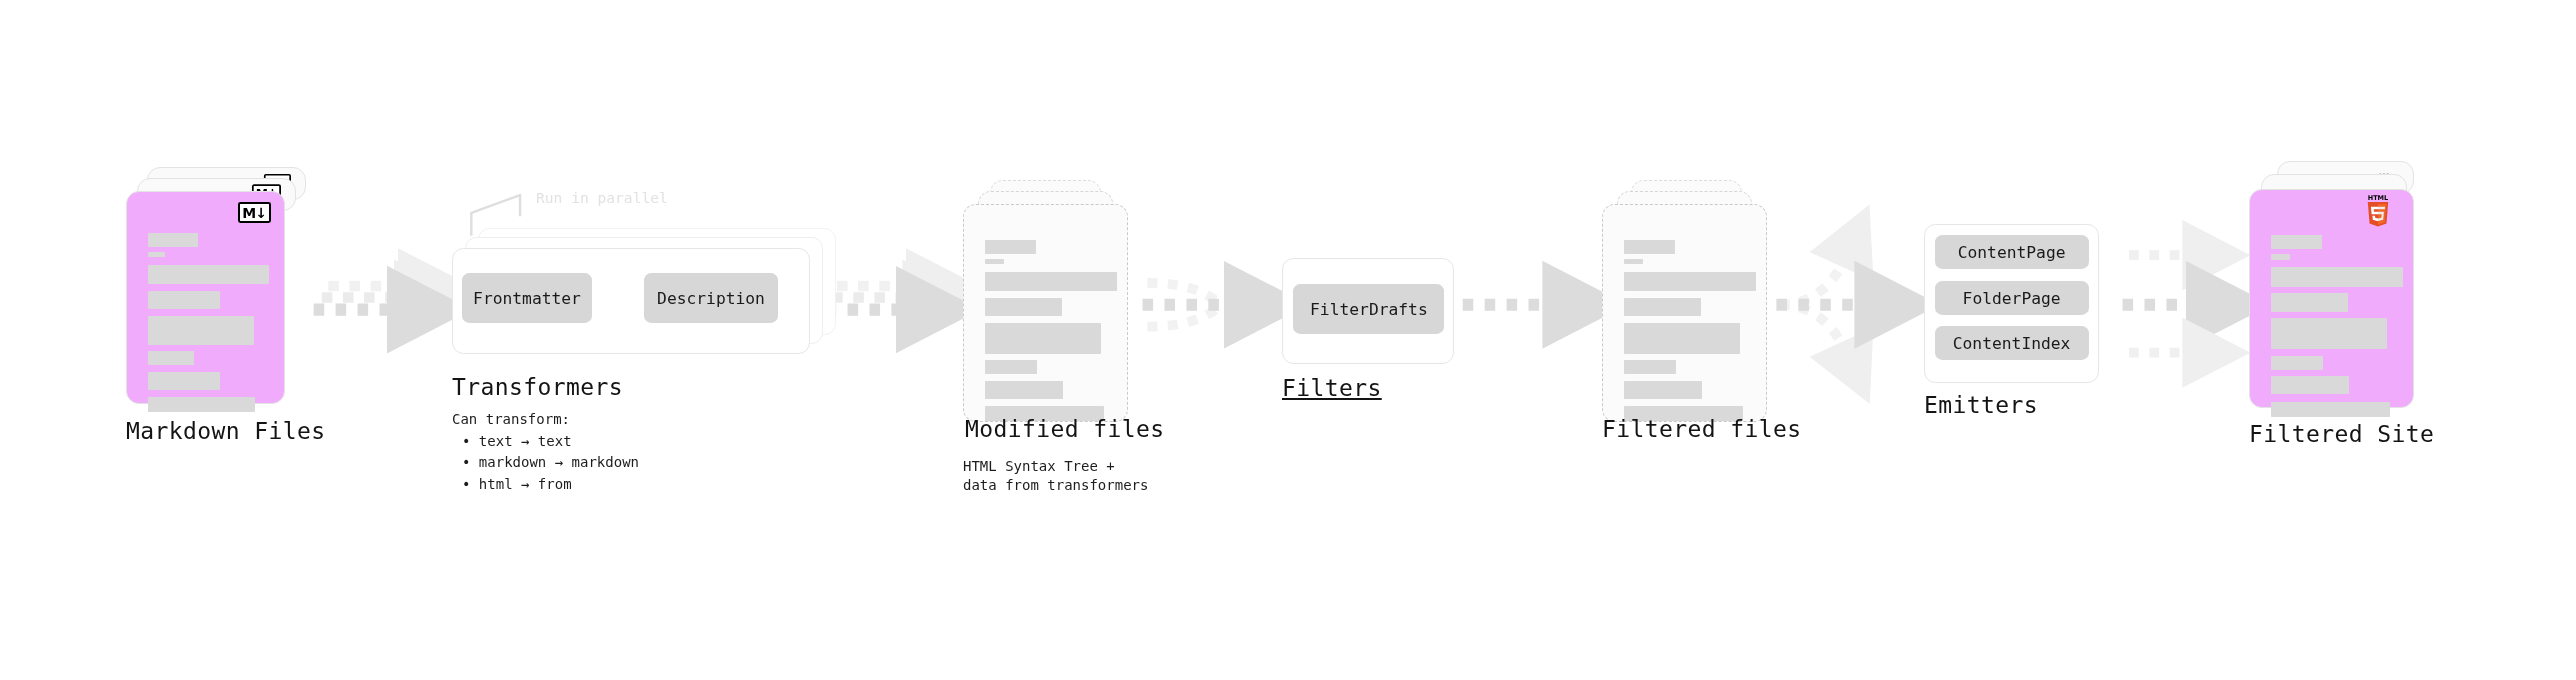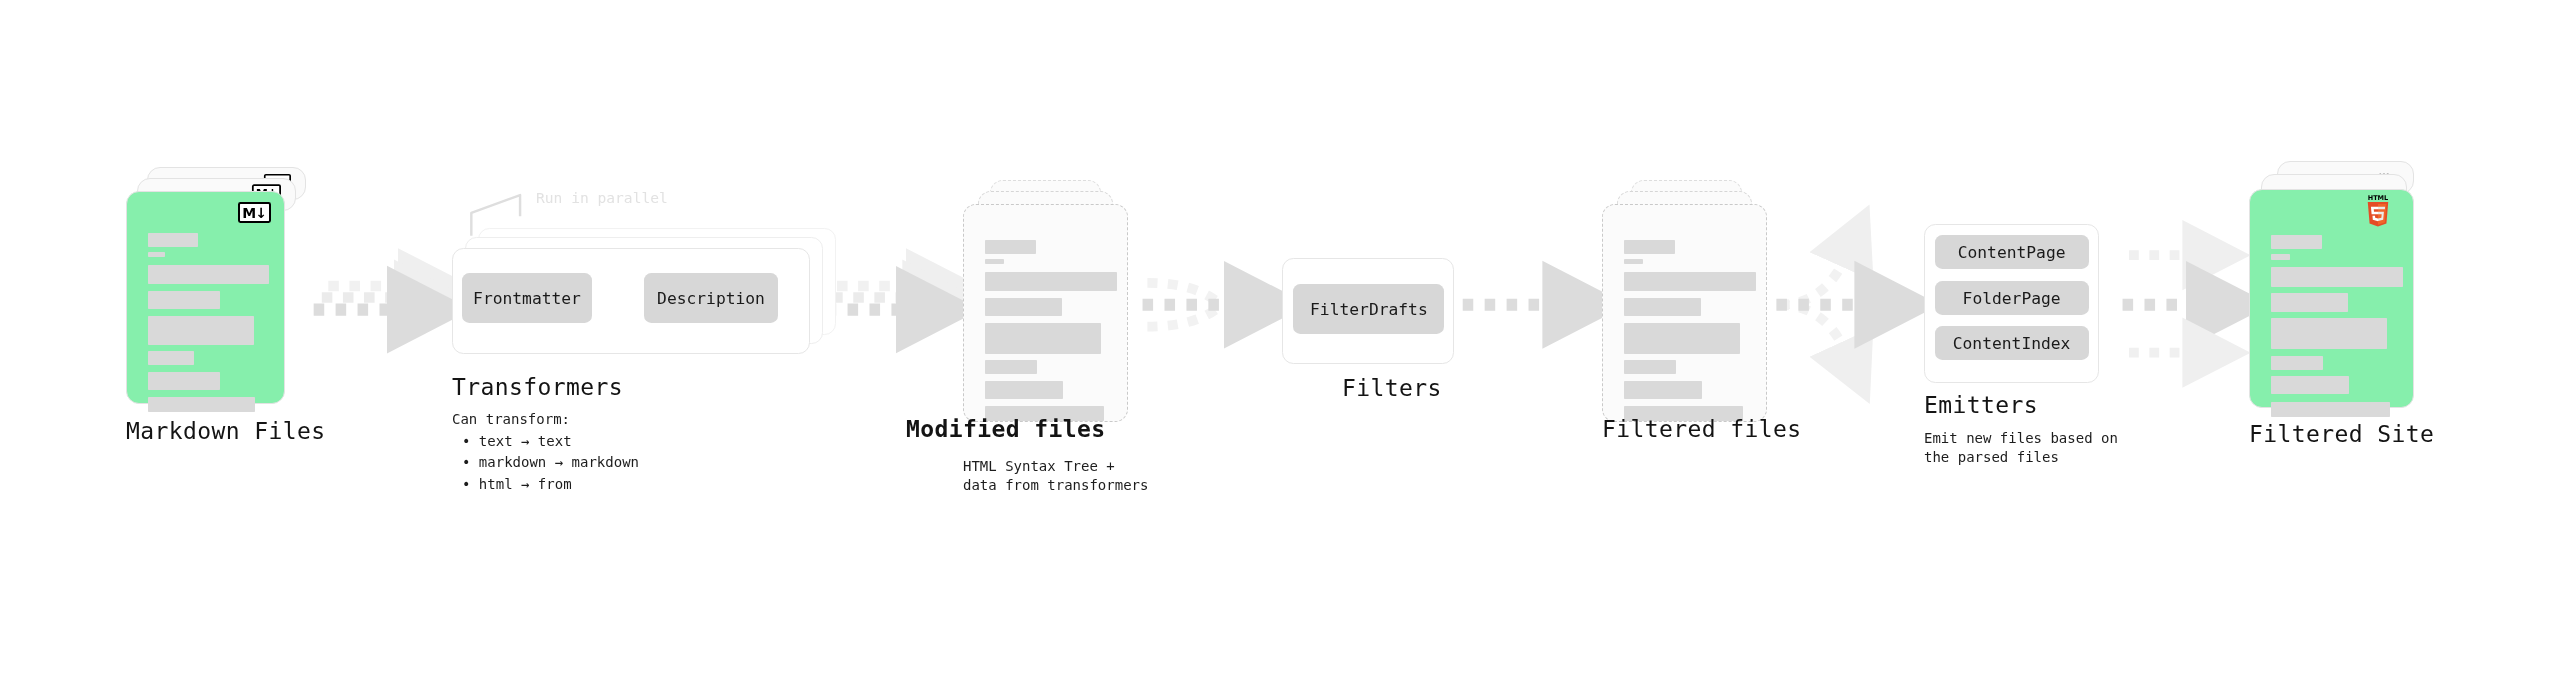--- a/index.html
+++ b/index.html
@@ -21,21 +21,21 @@
   .doc-card {
     position: absolute;
     background: #fafafa;
     border: 1.6px solid #e3e3e3;
     border-radius: 13px;
   }
   .doc-card.dashed {
     background: #fbfbfb;
     border: 1.6px dashed #c9c9c9;
   }
-  .doc-card.front { background: #86efac; text-align: right; }
+  .doc-card.front { background: #f0abfc; text-align: right; }
   .doc-lines {
     position: absolute;
     left: 21px; right: 18px; top: 37px;
     display: flex; flex-direction: column;
   }
   .bar { background: #d9d9d9; border-radius: 0.8px; }
 
   
   .badge-md {
     position: absolute;
@@ -257,29 +257,29 @@
           <div class="bar" style="width:132px;height:19.5px;margin-top:7.3px;"></div>
           <div class="bar" style="width:77px;height:18.7px;margin-top:6.5px;"></div>
           <div class="bar" style="width:116px;height:31px;margin-top:6.5px;"></div>
           <div class="bar" style="width:52px;height:14px;margin-top:6.5px;"></div>
           <div class="bar" style="width:78px;height:18px;margin-top:6.5px;"></div>
           <div class="bar" style="width:119px;height:15.4px;margin-top:7.3px;"></div>
         </div>
       </div>
     </div>
   </div>
-  <div class="caption-title" style="left:906px; top:416px;font-weight:bold;">Modified files</div>
+  <div class="caption-title" style="left:965px; top:416px;">Modified files</div>
   <div class="caption-sub" style="left:963px; top:457px;">HTML Syntax Tree +
 data from transformers</div>
 
   <div class="node" style="left:1282px; top:258px;">
     <div class="group-box" style="left:0; top:0; width:172px; height:106px;"></div>
     <div class="chip" style="left:11.4px; top:26px; width:151px; height:50px;">FilterDrafts</div>
   </div>
-  <div class="caption-title" style="left:1342px; top:375px;">Filters</div>
+  <div class="caption-title" style="left:1282px; top:375px;text-decoration:underline;">Filters</div>
 
   <div class="node" style="left:1602px; top:180px;">
     <div class="doc-stack" style="width:179px;height:244px;">
       <div class="doc-card dashed" style="left:29px; top:0; width:111px; height:28px;
            border-color:#dddddd;"></div>
       <div class="doc-card dashed" style="left:14.6px; top:11.4px; width:135px; height:28px;
            border-color:#d6d6d6;"></div>
       <div class="doc-card dashed" style="left:0; top:24.4px; width:165px; height:218px;">
         <div class="doc-lines" style="top:31px;">
           <div class="bar" style="width:51px;height:14px;margin-top:3.3px;"></div>
@@ -296,22 +296,20 @@
   </div>
   <div class="caption-title" style="left:1602px; top:416px;">Filtered files</div>
 
   <div class="node" style="left:1924px; top:224px;">
     <div class="group-box" style="left:0; top:0; width:175px; height:159px;"></div>
     <div class="chip" style="left:10.6px; top:11.4px; width:154px; height:34px;">ContentPage</div>
     <div class="chip" style="left:10.6px; top:57px; width:154px; height:34px;text-align:center;">FolderPage</div>
     <div class="chip" style="left:10.6px; top:102px; width:154px; height:34px;">ContentIndex</div>
   </div>
   <div class="caption-title" style="left:1924px; top:392px;">Emitters</div>
-  <div class="caption-sub" style="left:1924px; top:429px;">Emit new files based on
-the parsed files</div>
 
   <div class="node" style="left:2249px; top:161px;">
     <div class="doc-stack" style="width:187px;height:260px;">
 
       <div class="doc-card" style="left:28px; top:0; width:137px; height:32.5px;"></div>
       <div class="badge-css" style="left:124px; top:13px;">
         <div class="cs-word">CSS</div>
         <div class="cs-bar"></div>
       </div>
 

